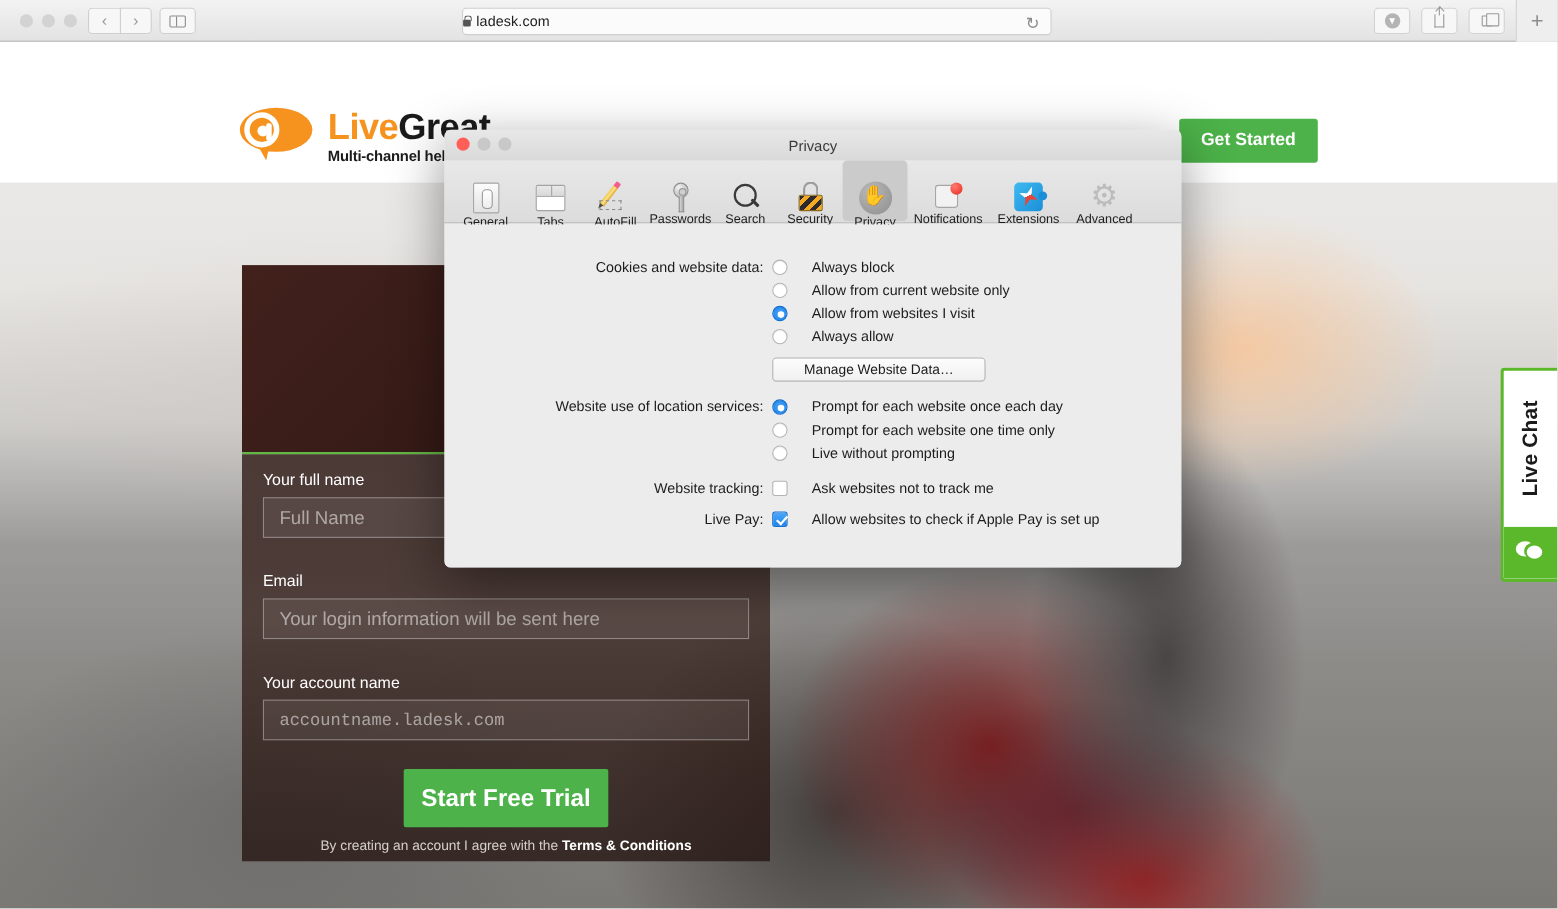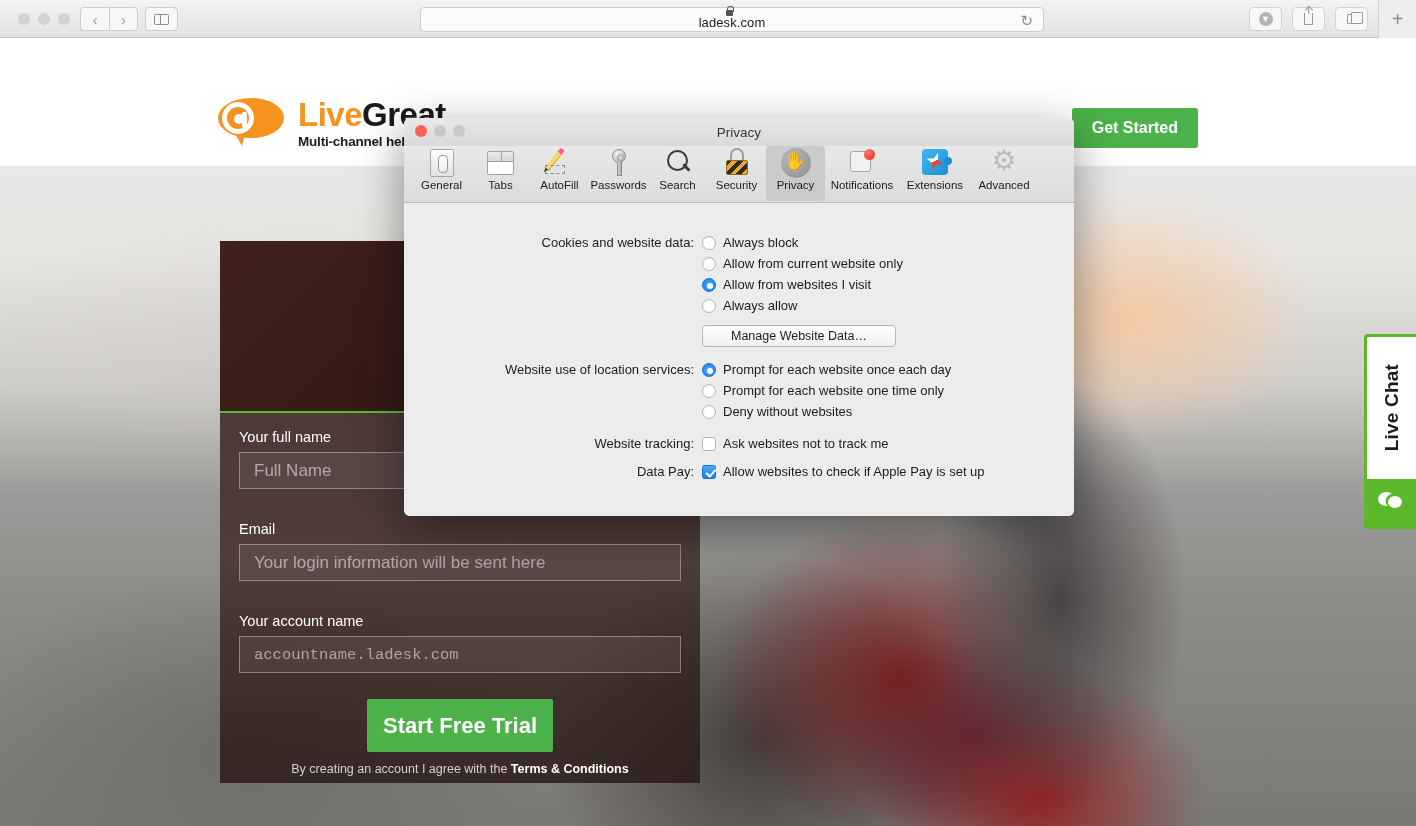--- a/index.html
+++ b/index.html
@@ -32,23 +32,23 @@
 
   .sidebarbtn {
     position: absolute; top: 7px; left: 145px;
     width: 33px; height: 24px; background: #f7f7f7; border: 1px solid #cfcfcf;
     border-radius: 4px; display: flex; align-items: center; justify-content: center;
   }
   .sb-ico { width: 15px; height: 11px; border: 1.3px solid #8c8c8c; border-radius: 1.5px; position: relative; }
   .sb-ico:after { content:""; position: absolute; left: 4.5px; top: 0; bottom: 0; width: 1.3px; background: #8c8c8c; }
 
   .urlbar {
-    position: absolute; top: 7px; left: 420px; width: 624px; height: 25px;
+    position: absolute; top: 7px; left: 420px; width: 536px; height: 25px;
     background: #fbfbfb; border: 1px solid #cfcfcf; border-radius: 4px;
-    display: flex; align-items: center; justify-content: center; flex-direction: column;
+    display: flex; align-items: center; justify-content: flex-start;
   }
   .urlbar .urltext { font-size: 13px; color: #202020; letter-spacing: 0.1px; }
   .lock { display: inline-block; width: 7px; height: 6px; background: #555; border-radius: 1px;
           position: relative; margin-right: 5px; top: 1px; }
   .lock:before { content:""; position: absolute; left: 1.4px; top: -4px; width: 4.2px; height: 4.5px;
           border: 1.3px solid #555; border-bottom: none; border-radius: 3px 3px 0 0; }
   .reload { position: absolute; right: 10px; top: 4px; font-size: 15px; color: #8a8a8a; }
 
   .rightbtns { position: absolute; top: 7px; right: 48px; display: flex; gap: 10px; }
   .rbtn { width: 33px; height: 24px; background: #f7f7f7; border: 1px solid #d3d3d3; border-radius: 4px;
@@ -160,21 +160,21 @@
   .prefs-tl { position: absolute; top: 7px; left: 11px; display: flex; gap: 7px; z-index: 2; }
   .ptl { width: 12px; height: 12px; border-radius: 50%; }
   .ptl.red { background: #ff5f57; }
   .ptl.grey { background: #c8c8c8; }
 
   .toolbar { position: absolute; top: 28px; left: 0; width: 100%; height: 57px;
              background: linear-gradient(to bottom, #e8e8e8, #dcdcdc);
              border-bottom: 1px solid #b9b9b9; display: flex; align-items: flex-start;
              padding-left: 8px; }
   .tbitem { width: 59px; height: 55px; display: flex; flex-direction: column; align-items: center;
-            justify-content: flex-start; padding-top: 2px; border-radius: 4px; }
+            justify-content: flex-start; padding-top: 19px; border-radius: 4px; }
   .tbitem.sel { background: #cbcbcb; }
   .tbicon { width: 30px; height: 30px; position: relative; margin-bottom: 1px; }
   .tblabel { font-size: 11.5px; color: #1c1c1c; line-height: 12px; white-space: nowrap; }
 
   
   .ic-general { width: 24px; height: 28px; background: linear-gradient(to bottom,#fcfcfc,#e2e2e2);
      border: 1px solid #a8a8a8; border-radius: 2px; margin: 1px auto; position: relative; }
   .ic-general:after { content:""; position:absolute; left: 7px; top: 5px; width: 8px; height: 16px;
      border: 1px solid #9a9a9a; border-radius: 4px; background: linear-gradient(to bottom,#fff,#ededed); }
   .ic-tabs { width: 27px; height: 24px; border: 1px solid #a3a3a3; border-radius: 2px; background: #fff;
@@ -231,21 +231,21 @@
 
   .row { position: absolute; display: flex; }
   .rowlabel { text-align: right; font-size: 13px; color: #1c1c1c; }
 
   .radio { width: 14px; height: 14px; border-radius: 50%; background: #fff; border: 1px solid #b4b4b4;
            position: relative; flex: 0 0 auto; box-shadow: inset 0 1px 1px rgba(0,0,0,0.06); }
   .radio.on { background: radial-gradient(circle at 50% 45%, #4aa3f5, #1a82ef); border: 1px solid #1470cf; }
   .radio.on:after { content:""; position:absolute; left: 4px; top: 4px; width: 6px; height: 6px;
            border-radius: 50%; background: #ffffff; }
   .optrow { display: flex; align-items: center; gap: 7px; margin-bottom: 6px; }
-  .opttext { font-size: 13px; color: #1c1c1c; }
+  .opttext { font-size: 13px; color: #1c1c1c; margin-left: 15px; }
 
   .checkbox { width: 14px; height: 14px; border-radius: 2.5px; background: #fff; border: 1px solid #b4b4b4;
            position: relative; flex: 0 0 auto; }
   .checkbox.on { background: linear-gradient(to bottom,#4fa8f8,#1a82ef); border: 1px solid #1470cf; }
   .checkbox.on:after { content:""; position: absolute; left: 4.5px; top: 1px; width: 4px; height: 8px;
            border: solid #ffffff; border-width: 0 2px 2px 0; transform: rotate(42deg); }
 
   .mwbtn { margin-top: 6px; display: inline-flex; align-items: center; justify-content: center;
            height: 22px; padding: 0 28px; background: linear-gradient(to bottom,#fdfdfd,#f0f0f0);
            border: 1px solid #b6b6b6; border-radius: 4px; font-size: 12.5px; color: #1c1c1c; }
@@ -471,35 +471,35 @@
           <div class="optrow">
             <span class="radio on"></span>
             <span class="opttext">Prompt for each website once each day</span>
           </div>
           <div class="optrow">
             <span class="radio"></span>
             <span class="opttext">Prompt for each website one time only</span>
           </div>
           <div class="optrow">
             <span class="radio"></span>
-            <span class="opttext">Deny without websites</span>
+            <span class="opttext">Live without prompting</span>
           </div>
         </div>
       </div>
 
       <div class="row" style="left:0; top:232px; width:670px;">
         <div class="rowlabel" style="width:290px;">Website tracking:</div>
         <div class="optrow" style="margin-left:8px; margin-bottom:0;">
           <span class="checkbox"></span>
           <span class="opttext">Ask websites not to track me</span>
         </div>
       </div>
 
       <div class="row" style="left:0; top:260px; width:670px;">
-        <div class="rowlabel" style="width:290px;">Data Pay:</div>
+        <div class="rowlabel" style="width:290px;">Live Pay:</div>
         <div class="optrow" style="margin-left:8px; margin-bottom:0;">
           <span class="checkbox on"></span>
           <span class="opttext">Allow websites to check if Apple Pay is set up</span>
         </div>
       </div>
     </div>
 
   </div>
 
 </div>

